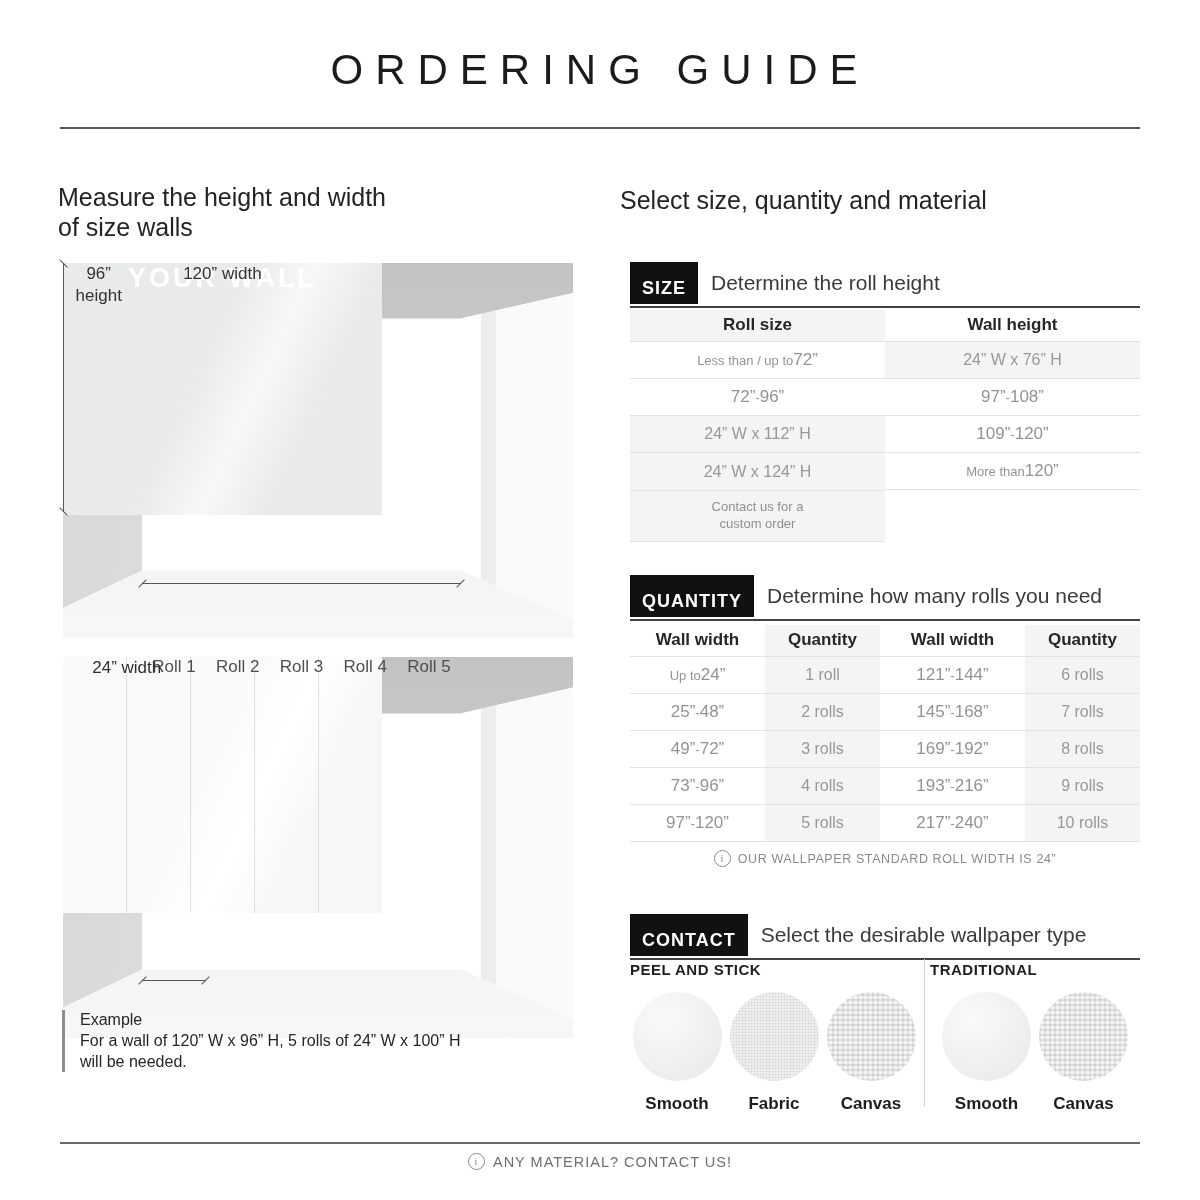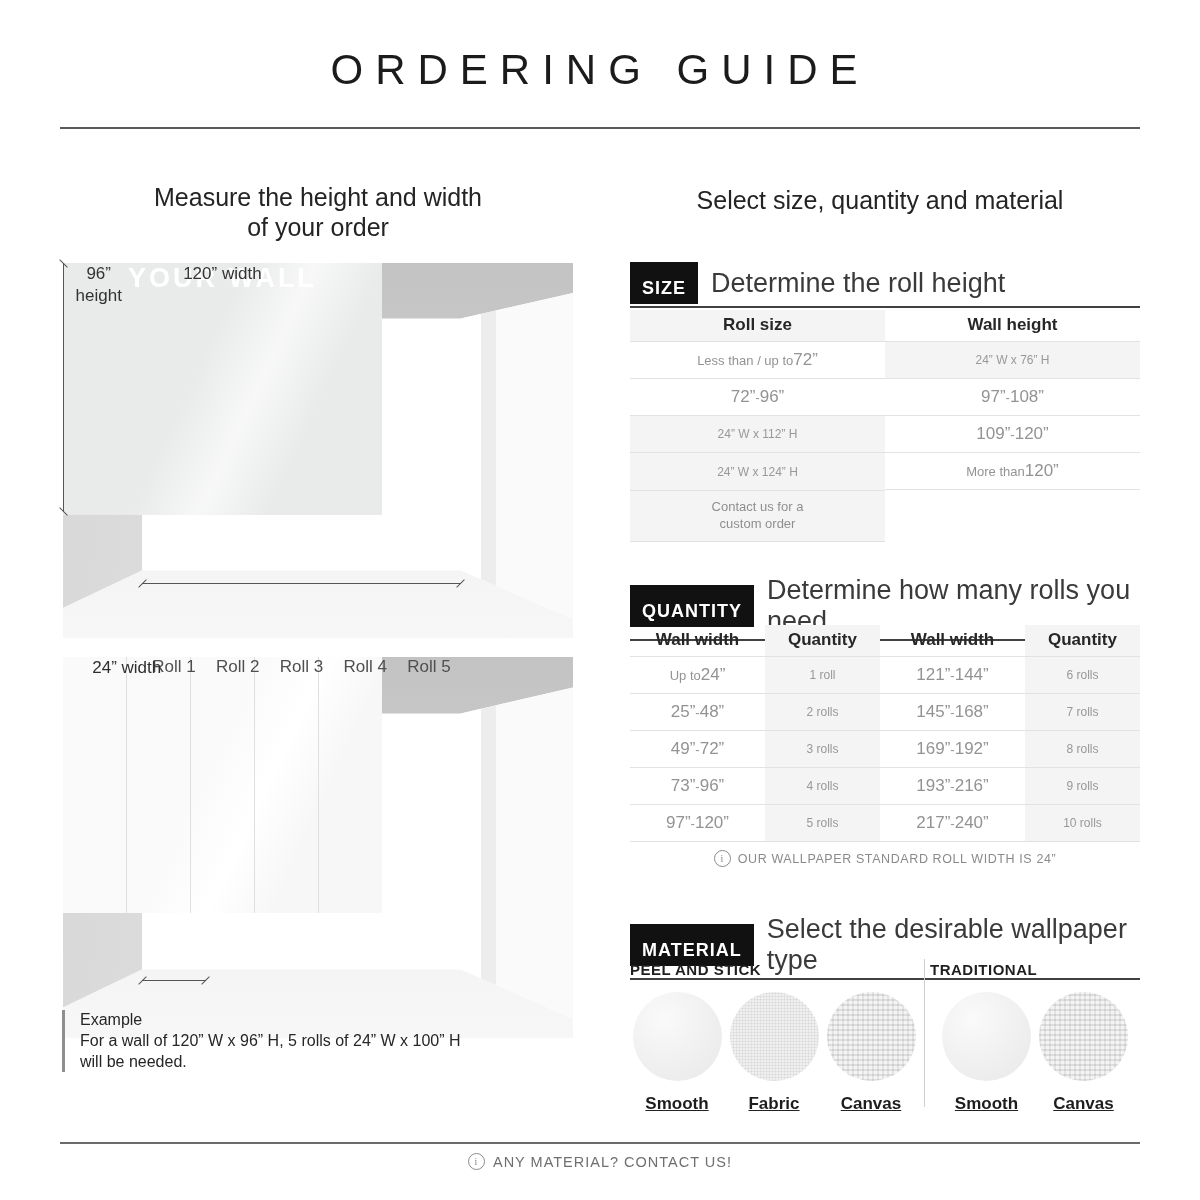--- a/index.html
+++ b/index.html
@@ -7,21 +7,21 @@
         font-family:"Liberation Sans",sans-serif;color:#222;}
 
   
   .title{position:absolute;top:46px;left:0;width:100%;text-align:center;
          font-size:42px;letter-spacing:12px;color:#1b1b1b;font-weight:400;}
   .rule{position:absolute;left:60px;width:1080px;height:2px;background:#5a5a5a;}
   .rule-top{top:127px;}
   .rule-bottom{top:1142px;background:#6a6a6a;}
 
   
-  .col-heading{position:absolute;width:520px;text-align:center;font-size:25px;
+  .col-heading{position:absolute;width:520px;text-align:left;font-size:25px;
                color:#242424;line-height:1.2;}
   .lh{top:182px;left:58px;}
   .rh{top:185px;left:620px;}
 
   
   .room{position:absolute;left:63px;width:510px;background:#fff;}
   .room1{top:263px;height:375px;}
   .room2{top:657px;height:381px;}
   .room>div{position:absolute;inset:0;}
   .ceiling{clip-path:polygon(0 0,100% 0,100% 8%,78% 14.8%,15.5% 14.8%,0 2.5%);
@@ -63,28 +63,28 @@
 
   
   .example{position:absolute;left:62px;top:1010px;width:480px;border-left:3px solid #8f8f8f;
            padding-left:15px;font-size:16px;color:#262626;line-height:1.3;}
 
   
   .sec-head{position:absolute;left:630px;width:510px;display:flex;align-items:center;gap:13px;
             border-bottom:2px solid #414141;padding-bottom:2px;}
   .badge{background:#111;color:#fff;font-weight:bold;font-size:18px;letter-spacing:1px;
          padding:16px 12px 5px;}
-  .sec-title{font-size:27px;color:#3a3a3a;}
+  .sec-title{font-size:21px;color:#3a3a3a;}
   .sh-size{top:262px;} .sh-qty{top:575px;} .sh-mat{top:914px;}
 
   .grid{position:absolute;left:630px;width:510px;display:grid;}
   .size-grid{top:310px;grid-template-columns:255px 255px;}
   .qty-grid{top:625px;grid-template-columns:135px 115px 145px 115px;}
   .cell{display:flex;align-items:center;justify-content:center;text-align:center;
-        font-size:12px;color:#989898;padding:8px 4px;}
+        font-size:16px;color:#989898;padding:8px 4px;}
   .cell.hdr{font-weight:bold;font-size:17px;color:#272727;padding:5px 4px 6px;}
   .cell.gray{background:#f4f4f4;}
   .cell.bt{border-top:1px solid #e2e2e2;}
   .cell.bb{border-bottom:1px solid #e2e2e2;}
   .cell.small2{font-size:13px;line-height:1.3;color:#8f8f8f;}
   .mixed{font-size:13px;color:#939393;}
   .mixed .nm{font-size:17px;}
 
   .note{position:absolute;left:630px;top:850px;width:510px;text-align:center;
         font-size:12.5px;letter-spacing:.6px;color:#8a8a8a;display:flex;
@@ -93,21 +93,21 @@
            border:1.3px solid #8a8a8a;border-radius:50%;font-size:10px;color:#8a8a8a;
            font-family:"Liberation Serif",serif;flex:0 0 auto;}
 
   
   .mat-area{position:absolute;left:630px;top:955px;width:510px;height:160px;}
   .mat-group{position:absolute;top:0;}
   .mg-peel{left:0;width:288px;}
   .mg-trad{left:300px;width:210px;}
   .mg-title{text-align:left;font-weight:bold;font-size:15px;letter-spacing:.5px;
             color:#1f1f1f;margin:6px 0 14px;}
-  .swatch-row{display:flex;justify-content:center;gap:7px;text-decoration:underline;}
+  .swatch-row{display:flex;justify-content:center;gap:7px;}
   .swatch{width:90px;display:flex;flex-direction:column;align-items:center;gap:13px;}
   .circle{width:89px;height:89px;border-radius:50%;}
   .tex-smooth{background:radial-gradient(circle at 35% 30%,#fafafa,#ececec 75%);}
   .tex-fabric{background:
       repeating-linear-gradient(0deg,rgba(0,0,0,.05) 0 1px,transparent 1px 3px),
       repeating-linear-gradient(90deg,rgba(0,0,0,.05) 0 1px,transparent 1px 3px),#f0f0f0;}
   .tex-canvas{background:
       repeating-linear-gradient(0deg,rgba(0,0,0,.09) 0 2px,transparent 2px 5px),
       repeating-linear-gradient(90deg,rgba(0,0,0,.07) 0 2px,transparent 2px 5px),#f4f4f4;}
   .sw-label{font-weight:bold;font-size:17px;color:#1d1d1d;}
@@ -120,21 +120,21 @@
 </head>
 <body>
 
 <div class="page">
 
   <div class="title">ORDERING GUIDE</div>
   <div class="rule rule-top"></div>
 
   <div class="col-heading lh">
     <div>Measure the height and width</div>
-    <div>of your order</div>
+    <div>of size walls</div>
   </div>
 
   <div class="col-heading rh">Select size, quantity and material</div>
 
   <div class="room room1">
     <div class="ceiling"></div>
     <div class="wall-left"></div>
     <div class="wall-back"></div>
     <div class="wall-right"></div>
     <div class="floor"></div>
@@ -227,21 +227,21 @@
     <div class="cell bt bb mixed"><span class="nm">217”</span> - <span class="nm">240”</span></div>
     <div class="cell bt bb gray">10 rolls</div>
   </div>
 
   <div class="note">
     <span class="info-ic">i</span>
     <span>OUR WALLPAPER STANDARD ROLL WIDTH IS 24”</span>
   </div>
 
   <div class="sec-head sh-mat">
-    <span class="badge">MATERIAL</span>
+    <span class="badge">CONTACT</span>
     <span class="sec-title">Select the desirable wallpaper type</span>
   </div>
 
   <div class="mat-area">
     <div class="mat-group mg-peel">
       <div class="mg-title">PEEL AND STICK</div>
       <div class="swatch-row">
         <div class="swatch">
           <div class="circle tex-smooth"></div>
           <div class="sw-label">Smooth</div>

